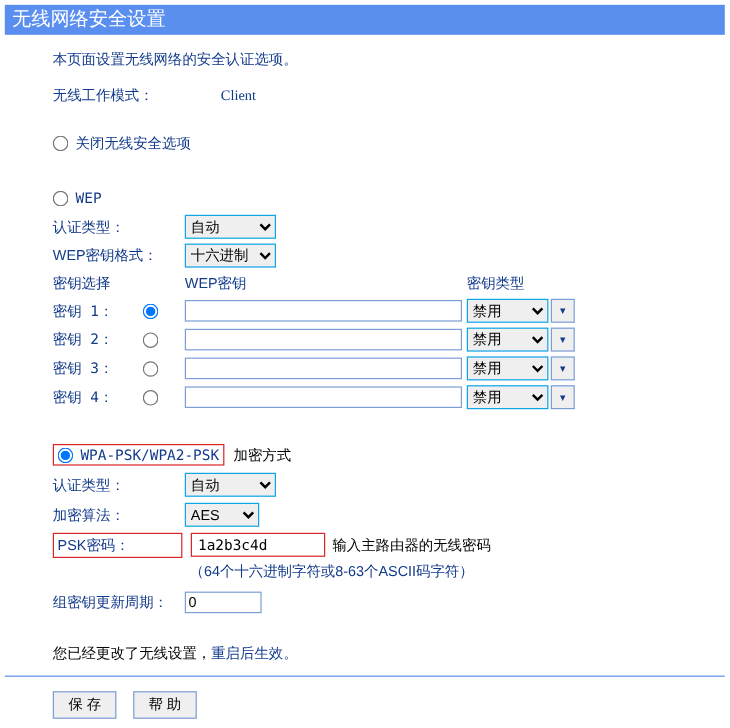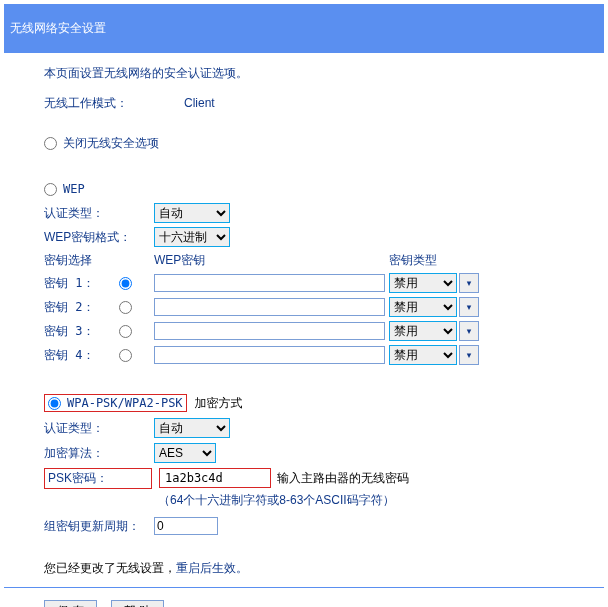--- a/index.html
+++ b/index.html
@@ -10,42 +10,42 @@
     background: #ffffff;
     width: 608px;
     box-sizing: border-box;
   }
   .panel {
     background: #ffffff;
   }
   .title-bar {
     background: #5a8ff0;
     color: #ffffff;
-    padding: 16px 6px;
-    font-size: 12px;
+    padding: 2px 6px;
+    font-size: 16px;
   }
   .content {
     padding: 10px 40px 6px 40px;
     color: #123a8a;
   }
   .intro {
     margin: 2px 0 10px 0;
   }
   .row {
     display: flex;
     align-items: center;
     min-height: 22px;
     margin: 2px 0;
   }
   .lbl {
     width: 110px;
     flex-shrink: 0;
   }
   .mode-value {
-    font-family: Liberation Sans, sans-serif;
+    font-family: Liberation Serif, serif;
     margin-left: 30px;
   }
   input[type=radio] {
     margin: 0 6px 0 0;
     vertical-align: middle;
   }
   input[type=text] {
     border: 1px solid #7b9ed6;
     height: 16px;
     padding: 0 2px;

